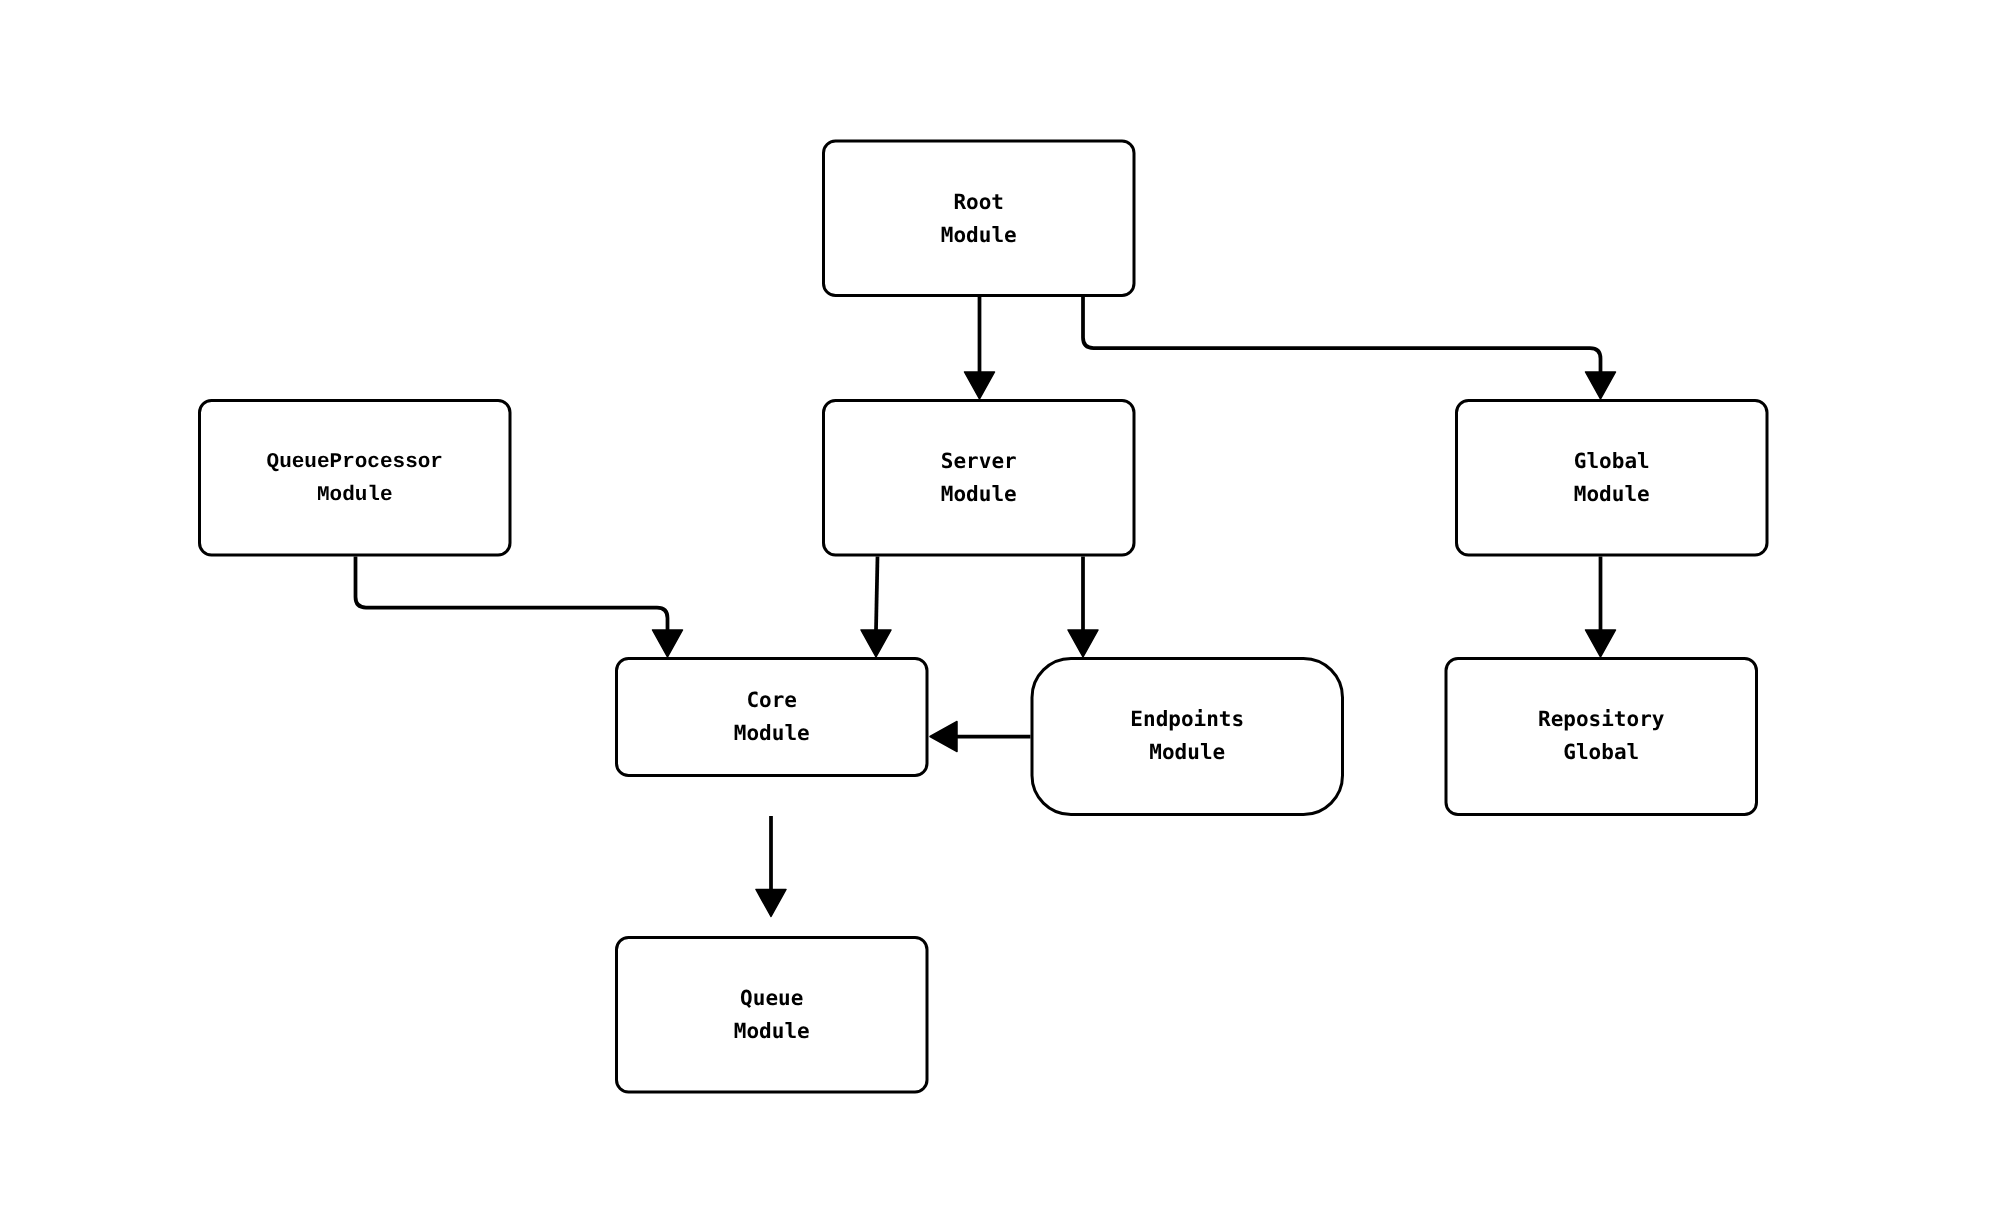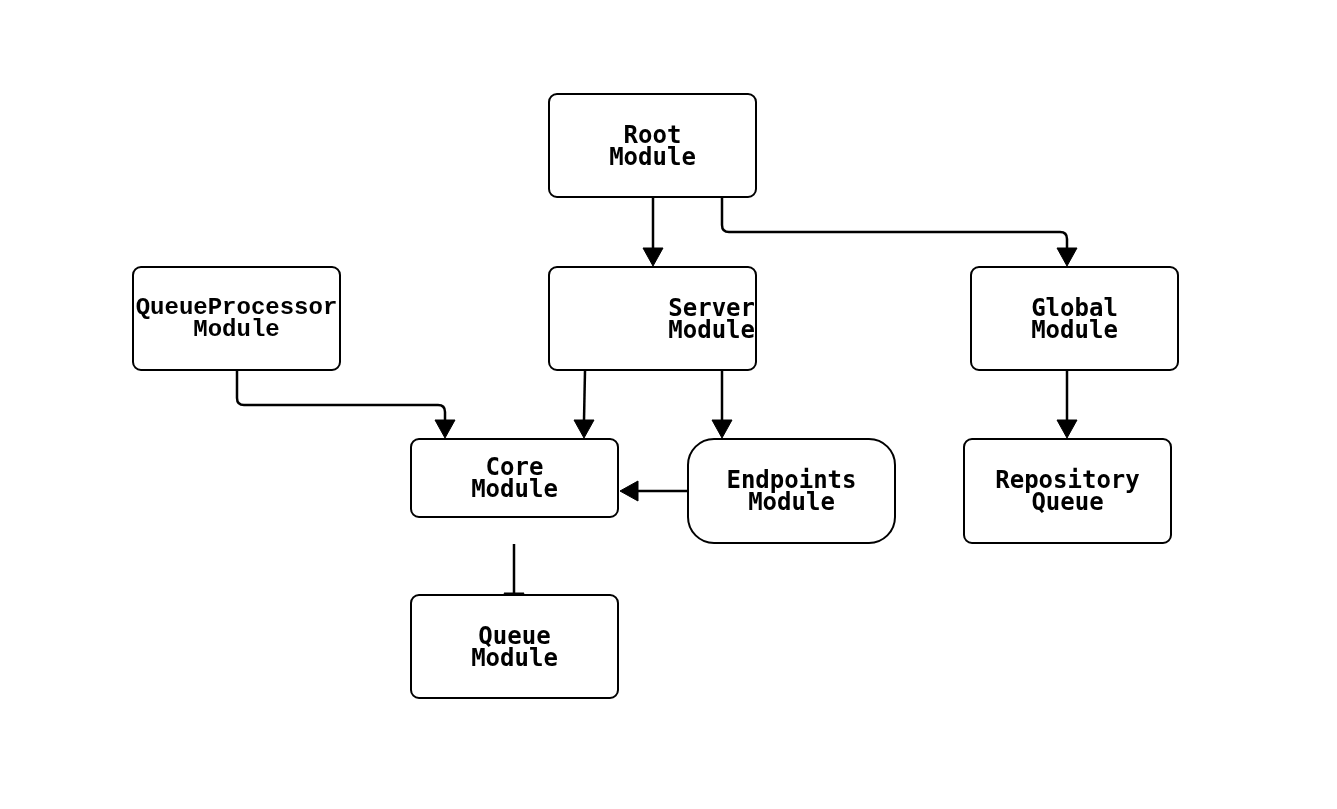--- a/index.html
+++ b/index.html
@@ -43,33 +43,33 @@
     border: 2.5px solid #000000;
     border-radius: 9px;
     background: #ffffff;
     display: flex;
     align-items: center;
     justify-content: center;
   }
   .node-label {
     white-space: pre-line;
     text-align: center;
-    font-size: 24px;
+    font-size: 14px;
     line-height: 22px;
     font-weight: bold;
     color: #000000;
   }
   .pos-root          { left: 548px; top: 93px;  }
   .pos-queueprocessor{ left: 132px; top: 266px; font-family: Liberation Mono, monospace; }
-  .pos-server        { left: 548px; top: 266px; justify-content: flex-end; }
+  .pos-server        { left: 548px; top: 266px; }
   .pos-global        { left: 970px; top: 266px; }
   .pos-core          { left: 410px; top: 438px; height: 80px; }
   .pos-endpoints     { left: 687px; top: 438px; height: 106px; border-radius: 27px; }
   .pos-repository    { left: 963px; top: 438px; height: 106px; }
-  .pos-queue         { left: 410px; top: 594px; }
+  .pos-queue         { left: 410px; top: 624px; }
 </style>
 </head>
 <body>
 
 <div class="canvas">
 
   <svg class="edges" viewBox="0 0 1337 809" xmlns="http://www.w3.org/2000/svg">
 
     <path d="M653,198 L653,248"></path>
     <polygon points="653,266 643,248 663,248"></polygon>
@@ -121,21 +121,21 @@
 Module</span>
   </div>
 
   <div class="node pos-endpoints">
     <span class="node-label">Endpoints
 Module</span>
   </div>
 
   <div class="node pos-repository">
     <span class="node-label">Repository
-Queue</span>
+Global</span>
   </div>
 
   <div class="node pos-queue">
     <span class="node-label">Queue
 Module</span>
   </div>
 
 </div>
 
 </body></html>

